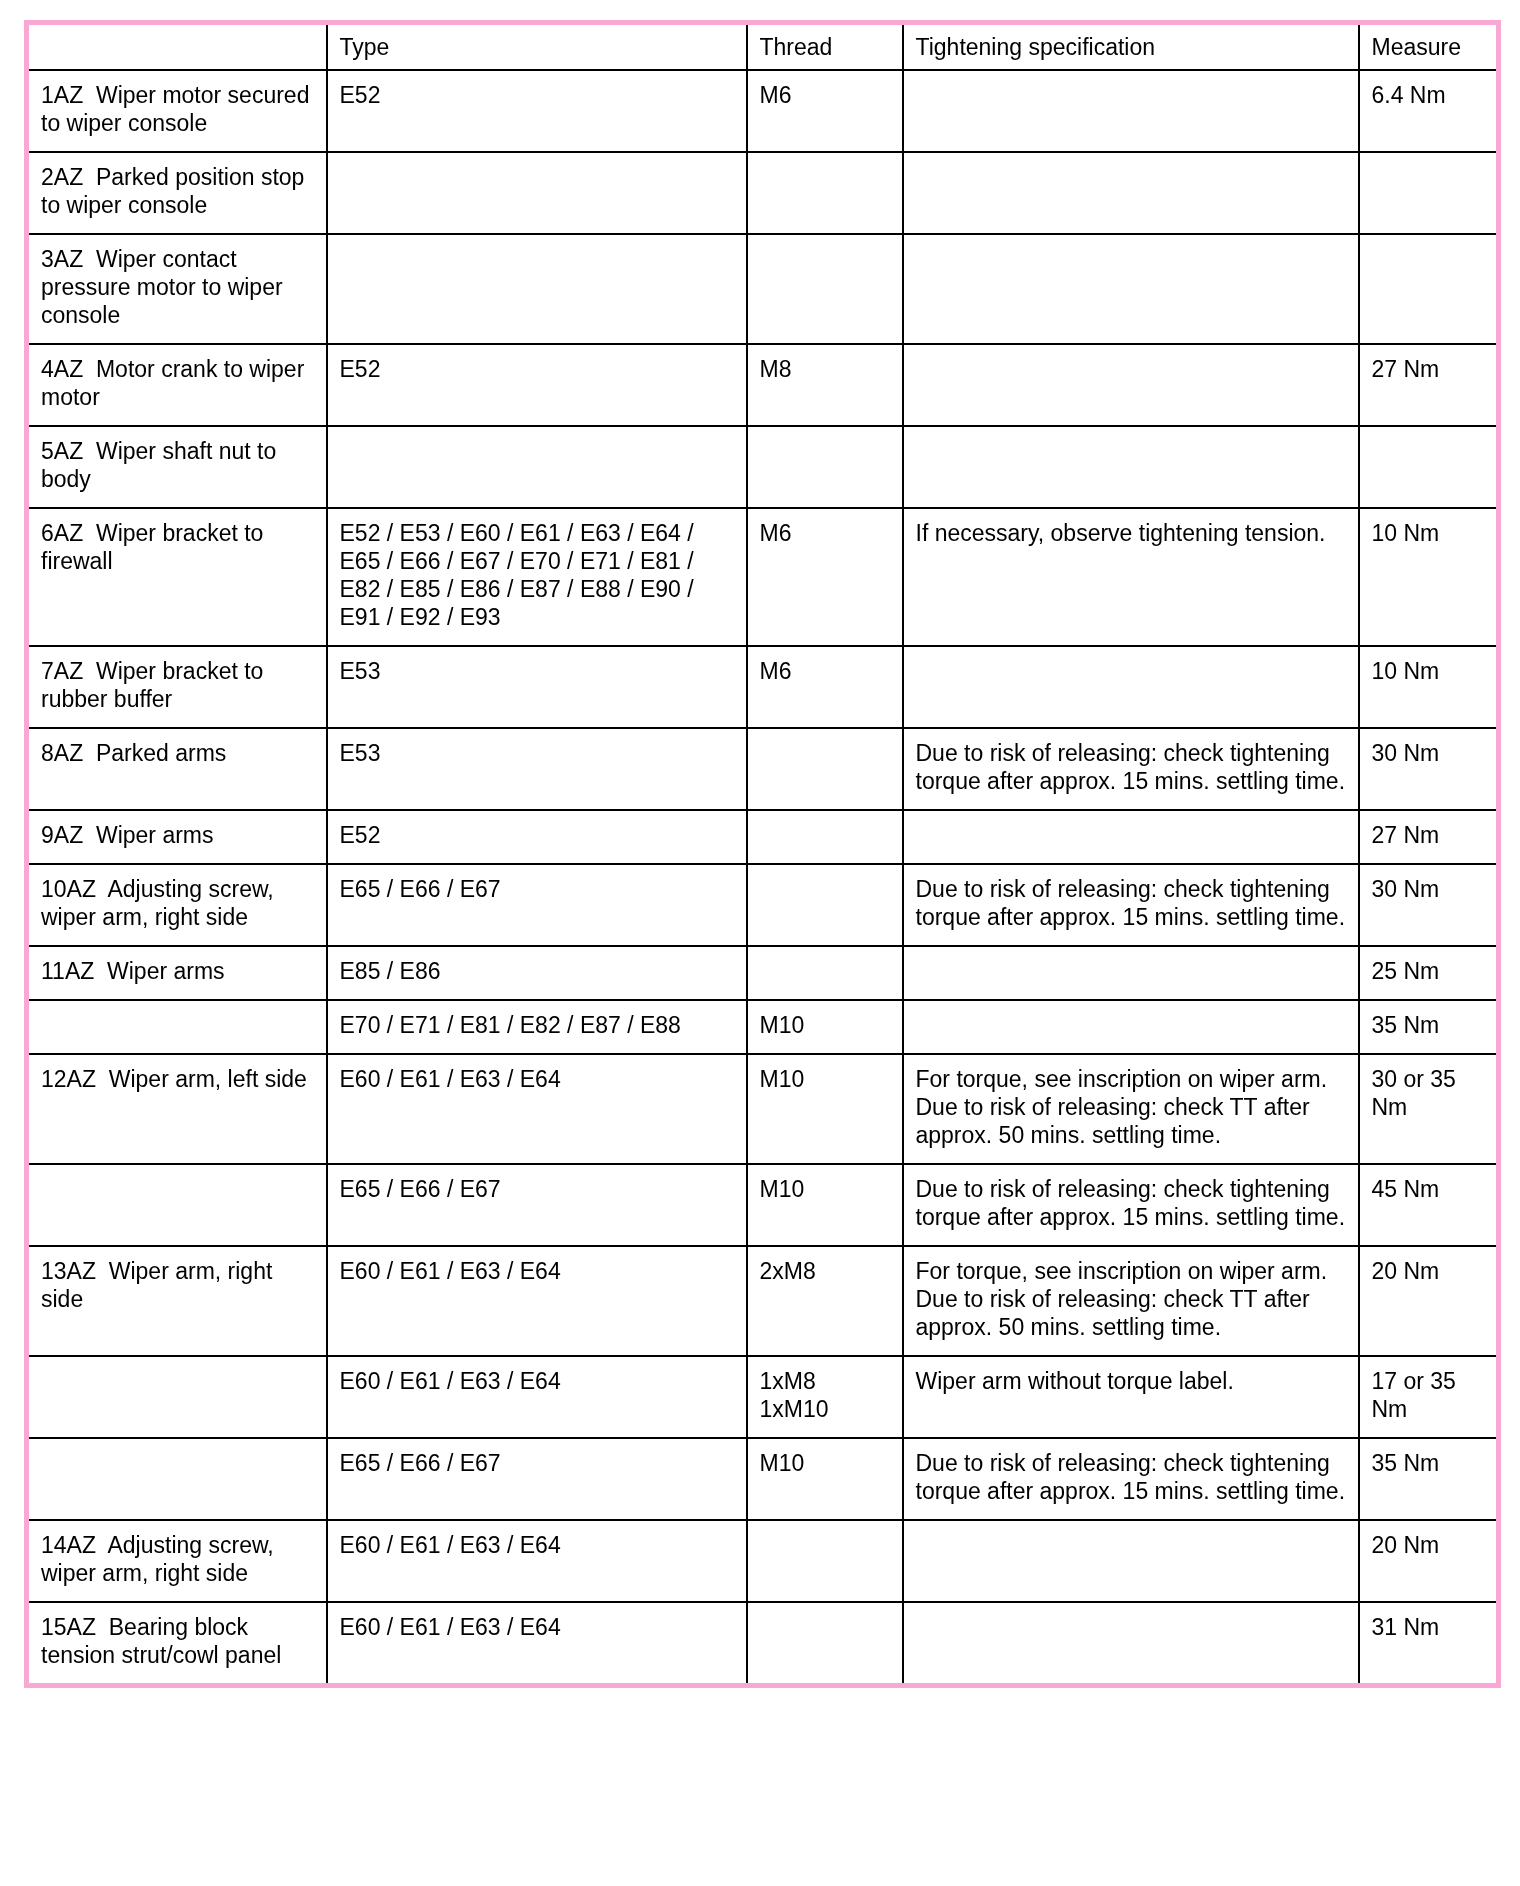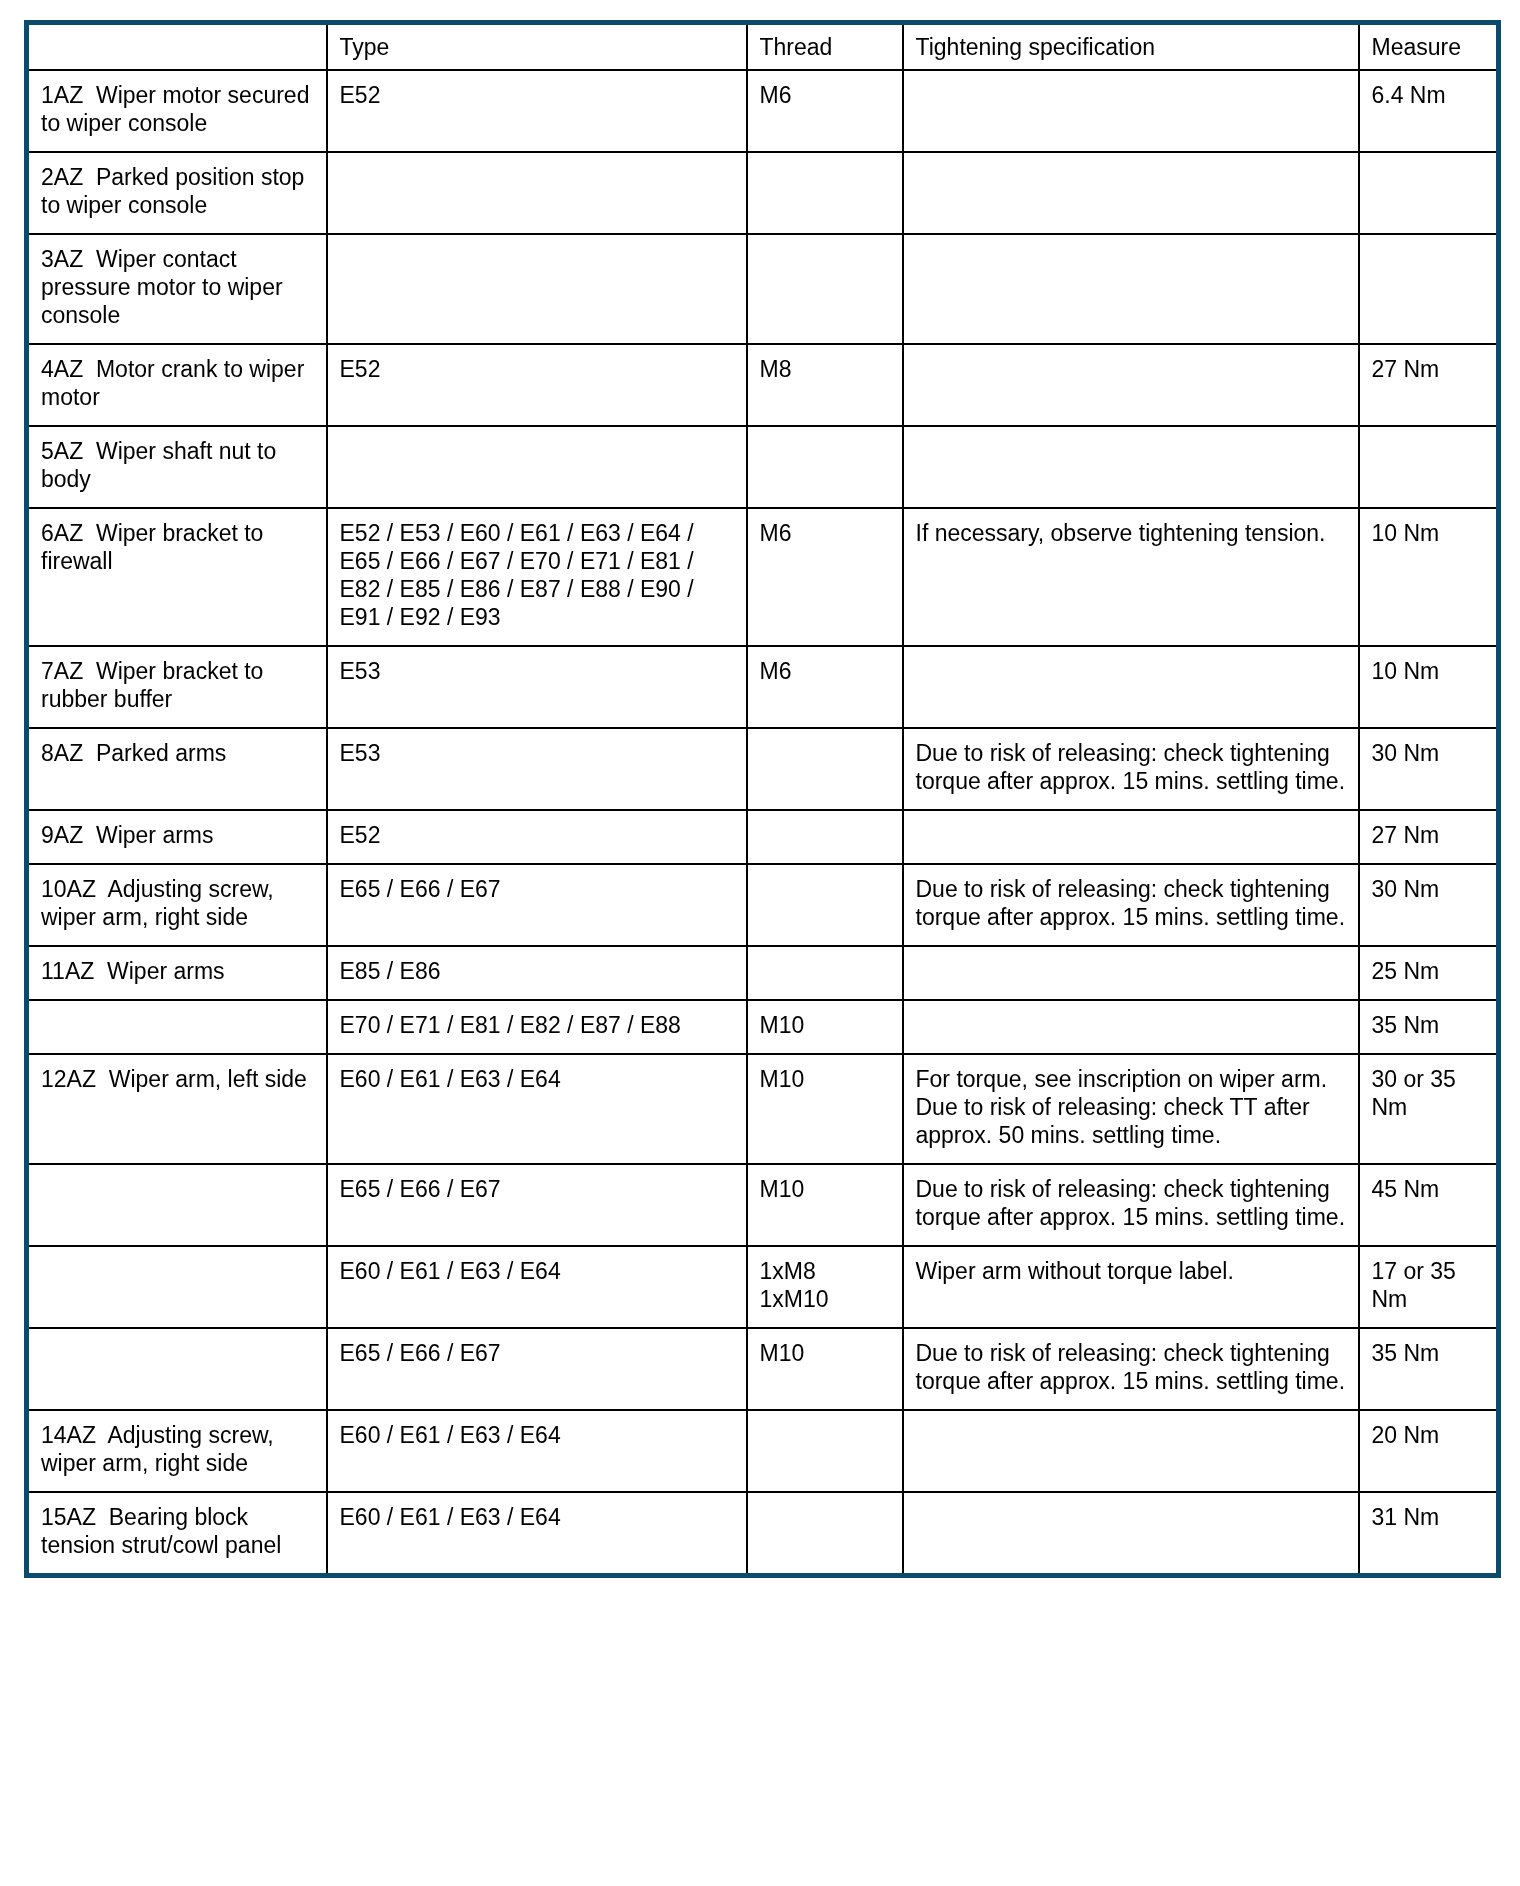--- a/index.html
+++ b/index.html
@@ -10,21 +10,21 @@
     font-family: "Liberation Sans", sans-serif;
     color: #000000;
   }
   body {
     padding: 20px 24px;
   }
   table.spec-table {
     border-collapse: collapse;
     table-layout: fixed;
     width: 1472px;
-    border: 5px solid #0c4a6e;
+    border: 5px solid #f9a8d4;
     background: #ffffff;
   }
   table.spec-table th,
   table.spec-table td {
     border: 2px solid #000000;
     vertical-align: top;
     text-align: left;
     font-size: 23px;
     line-height: 28px;
     font-weight: normal;
@@ -157,20 +157,27 @@
           <td>30 or 35 Nm</td>
         </tr>
         <tr>
           <td></td>
           <td>E65 / E66 / E67</td>
           <td>M10</td>
           <td>Due to risk of releasing: check tightening torque after approx. 15 mins. settling time.</td>
           <td>45 Nm</td>
         </tr>
         <tr>
+          <td>13AZ  Wiper arm, right side</td>
+          <td>E60 / E61 / E63 / E64</td>
+          <td>2xM8</td>
+          <td>For torque, see inscription on wiper arm. Due to risk of releasing: check TT after approx. 50 mins. settling time.</td>
+          <td>20 Nm</td>
+        </tr>
+        <tr>
           <td></td>
           <td>E60 / E61 / E63 / E64</td>
           <td>1xM8
 1xM10</td>
           <td>Wiper arm without torque label.</td>
           <td>17 or 35 Nm</td>
         </tr>
         <tr>
           <td></td>
           <td class="cell-bold">E65 / E66 / E67</td>

